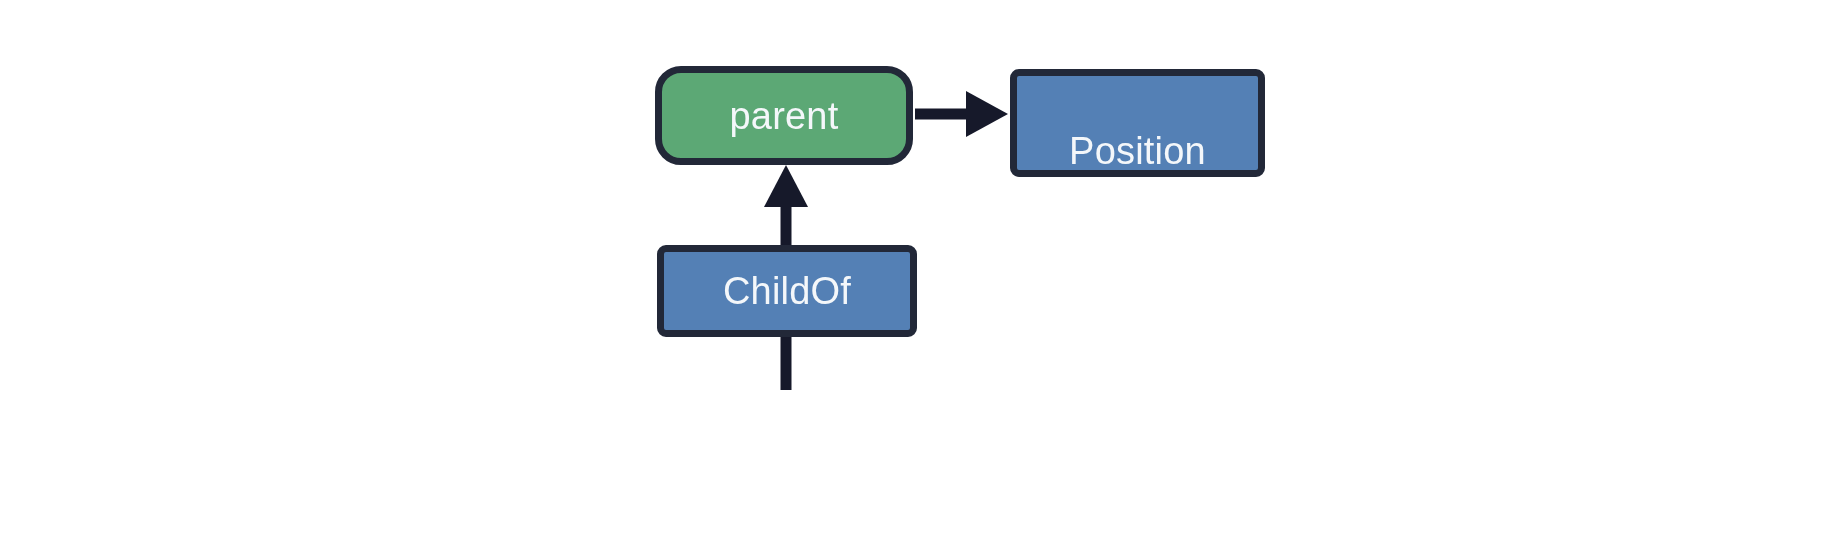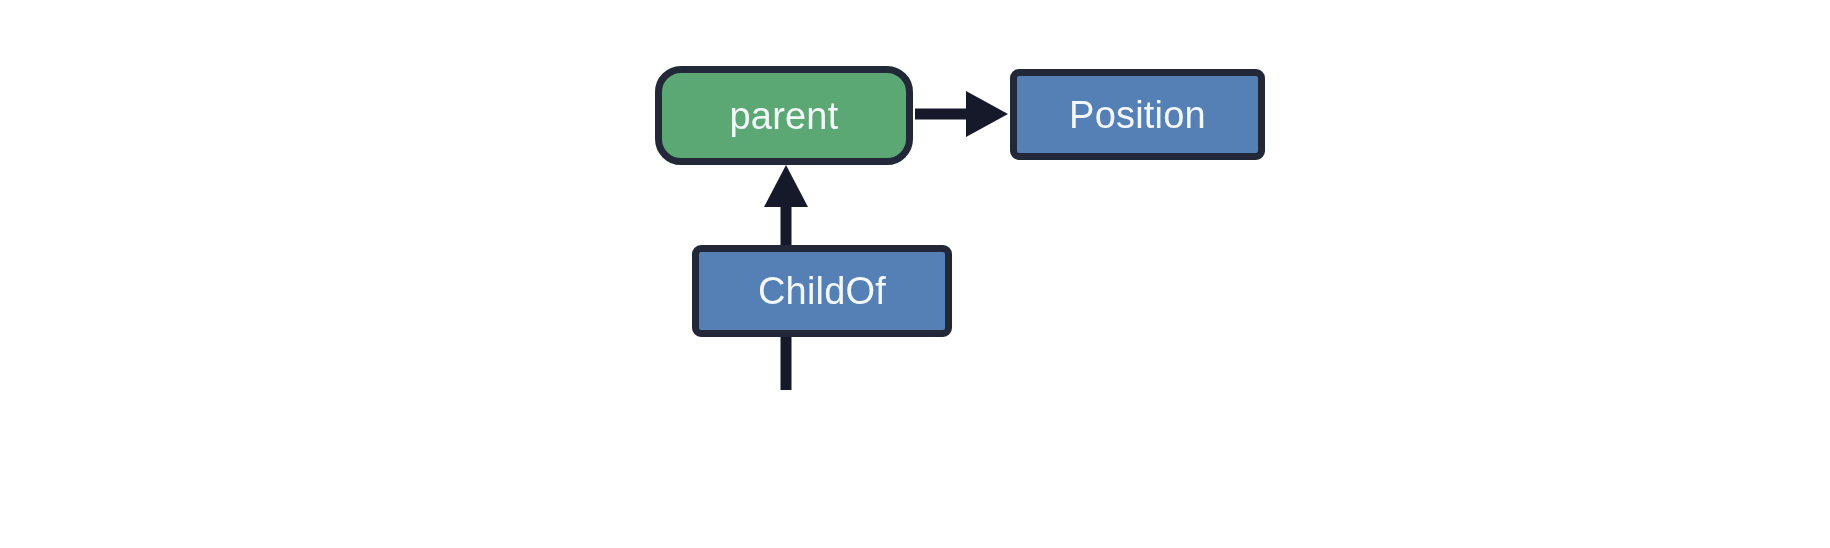--- a/index.html
+++ b/index.html
@@ -41,22 +41,22 @@
     font-weight: 400;
     letter-spacing: 0.2px;
     line-height: 1;
     white-space: nowrap;
     user-select: none;
   }
   .node-green { background: #5CA875; }
   .node-blue  { background: #5480B5; }
 
   .node-parent   { left: 655px; top: 66px;  width: 258px; height: 99px; border-radius: 26px; }
-  .node-position { left: 1010px; top: 69px;  width: 255px; height: 91px; }
-  .node-childof  { left: 692px; top: 245px; width: 260px; height: 92px; }
+  .node-position { left: 1010px; top: 69px;  width: 255px; height: 108px; align-items: flex-end; }
+  .node-childof  { left: 657px; top: 245px; width: 260px; height: 92px; }
   .node-child    { left: 657px; top: 390px; width: 260px; height: 90px; }
 </style>
 </head>
 <body>
 
 <div id="canvas">
 
   <svg class="edge-layer" viewBox="0 0 1830 548" width="1830" height="548" aria-hidden="true">
 
     <g>

